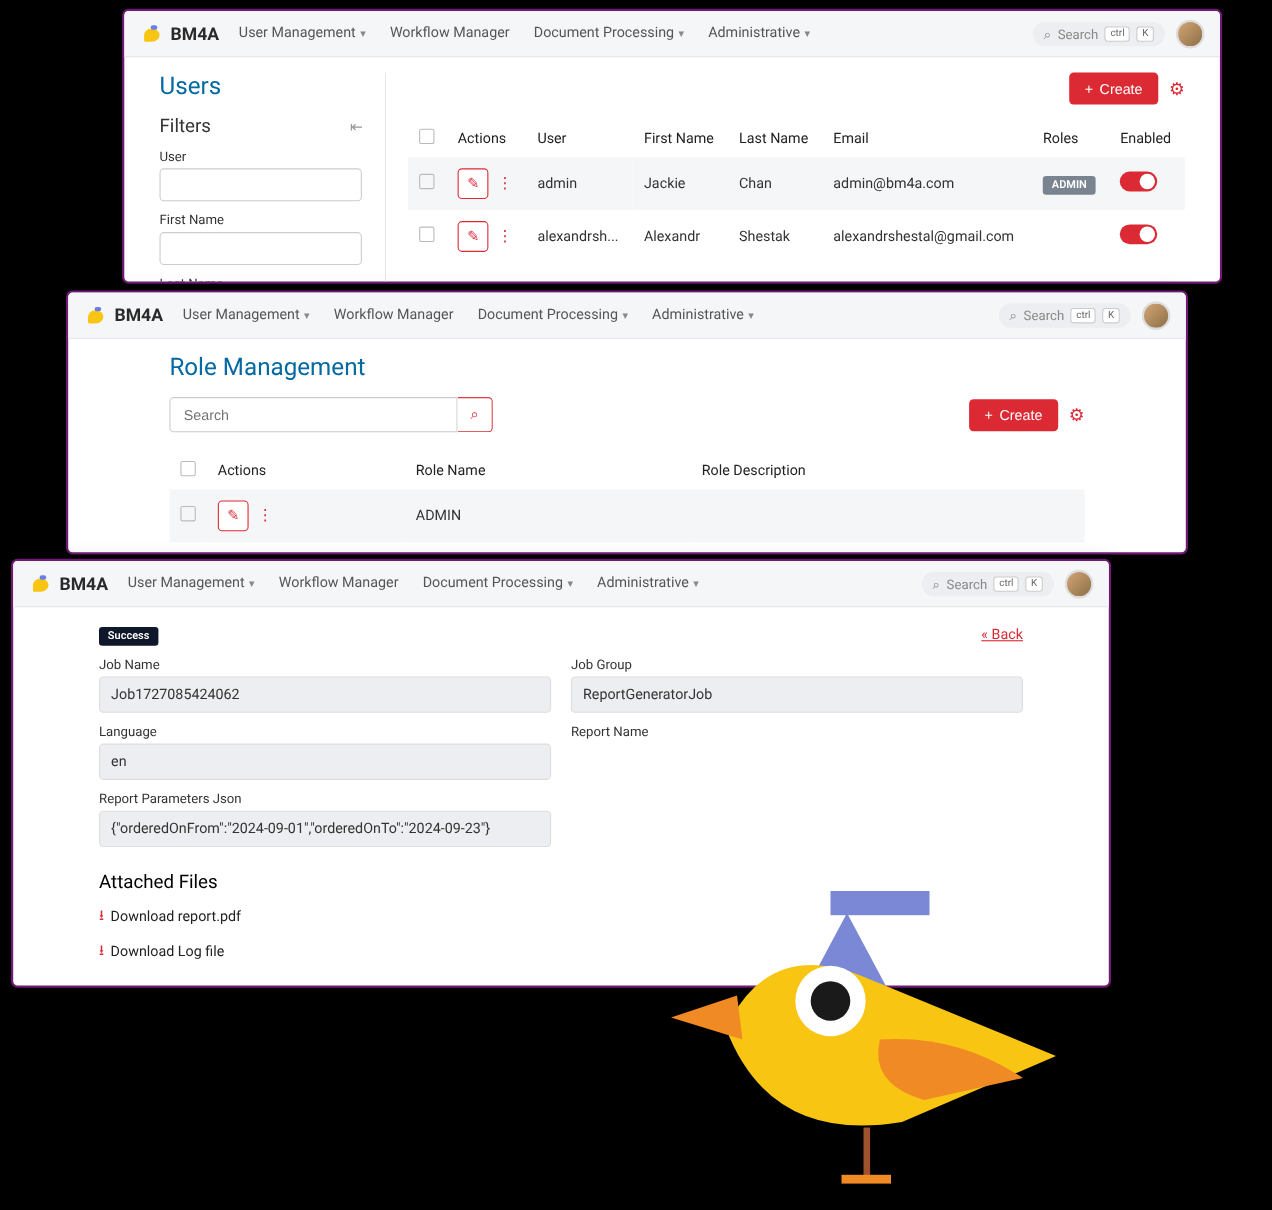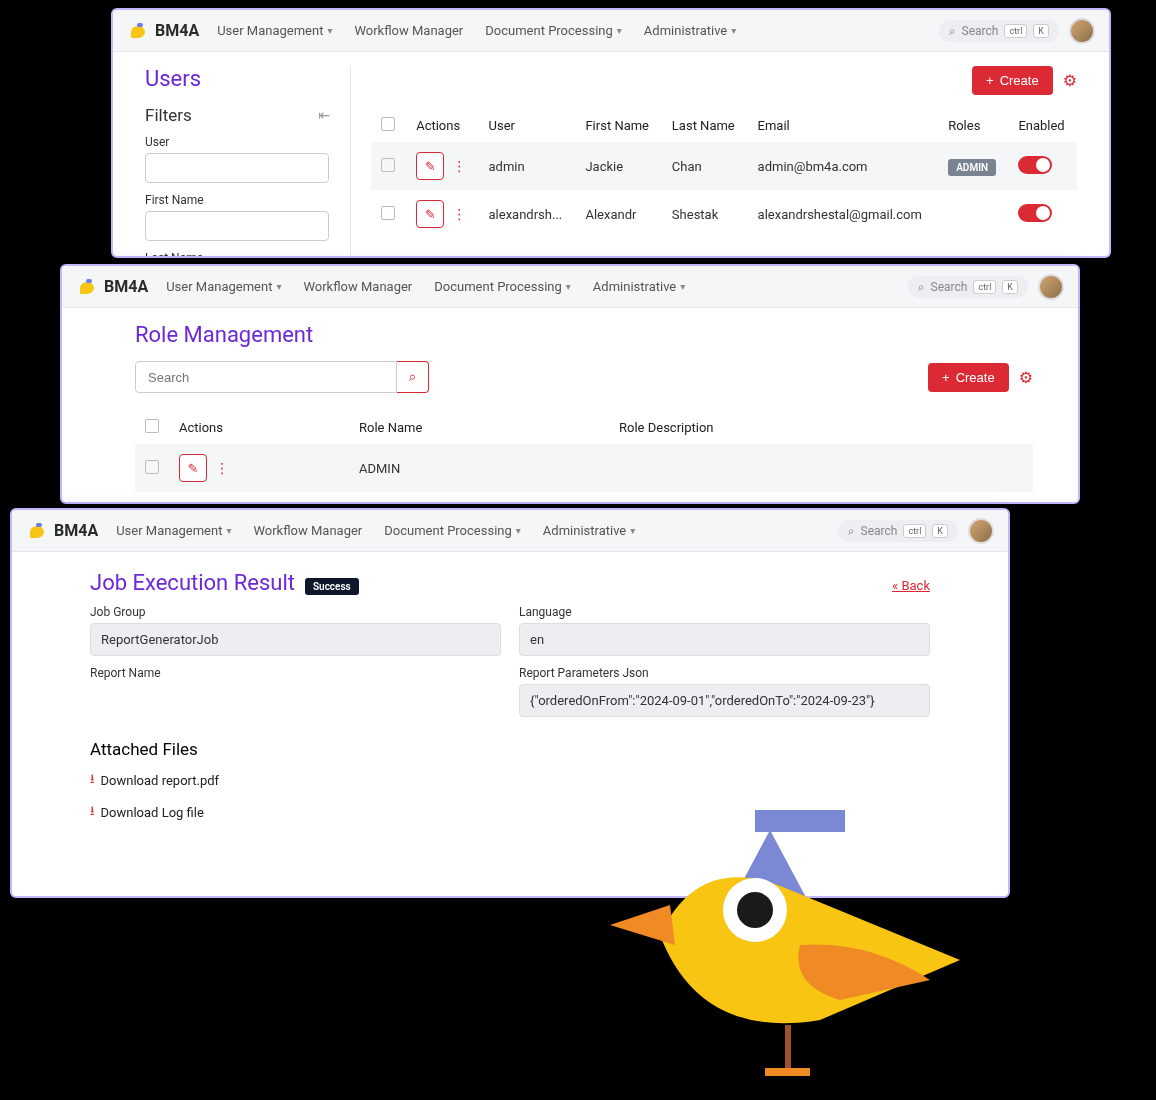--- a/index.html
+++ b/index.html
@@ -1,31 +1,31 @@
 <!DOCTYPE html>
 <html><head>
 <meta charset="utf-8">
 <style>
 * { box-sizing: border-box; margin: 0; padding: 0; }
 body { font-family: -apple-system, BlinkMacSystemFont, "Segoe UI", Roboto, sans-serif; background: #000; width: 1156px; height: 1100px; position: relative; overflow: hidden; }
-.window { position: absolute; background: #fff; border: 2px solid #c4b5fd; border-radius: 6px; overflow: hidden; box-shadow: 0 4px 20px rgba(0,0,0,0.2); }
+.window { position: absolute; background: #fff; border: 2px solid #701a75; border-radius: 6px; overflow: hidden; box-shadow: 0 4px 20px rgba(0,0,0,0.2); }
 .topbar { background: #f5f6f8; height: 42px; display: flex; align-items: center; padding: 0 14px; gap: 18px; border-bottom: 1px solid #e4e6ea; }
 .logo { display: flex; align-items: center; gap: 6px; font-weight: 700; font-size: 16px; color: #2a2a2a; }
 .logo-bird { width: 22px; height: 18px; position: relative; }
 .logo-bird::before { content:""; position:absolute; width:14px; height:12px; background:#f9c513; border-radius: 50% 50% 50% 10%; left:4px; top:4px; }
 .logo-bird::after { content:""; position:absolute; width:6px; height:4px; background:#6b7de8; left:10px; top:1px; border-radius:2px; }
 .nav { display: flex; gap: 22px; font-size: 13px; color: #555; }
 .nav-item { display: flex; align-items: center; gap: 4px; cursor: pointer; }
 .chevron { font-size: 10px; color: #888; }
 .topbar-right { margin-left: auto; display: flex; align-items: center; gap: 10px; }
 .search-box { display: flex; align-items: center; gap: 6px; background: #eceef1; border-radius: 16px; padding: 4px 10px; font-size: 12px; color: #888; }
 .kbd { background:#fff; border:1px solid #ccc; border-radius:3px; padding:1px 4px; font-size:9px; color:#666; }
 .avatar { width: 26px; height: 26px; border-radius: 50%; background: linear-gradient(135deg,#d4a574,#8b6f47); border: 2px solid #ddd; }
 .content { padding: 14px 32px; }
-.page-title { font-size: 22px; font-weight: 400; color: #6d28d9; margin-bottom: 14px; }
+.page-title { font-size: 22px; font-weight: 400; color: #0369a1; margin-bottom: 14px; }
 .filters-header { display: flex; justify-content: space-between; align-items: center; margin-bottom: 10px; font-size: 17px; color: #333; }
 .collapse-icon { color: #999; font-size: 14px; }
 .filter-label { font-size: 12px; color: #333; margin-bottom: 4px; margin-top: 10px; }
 .filter-input { width: 184px; height: 30px; border: 1px solid #ccc; border-radius: 4px; padding: 0 8px; font-size: 13px; }
 .users-layout { display: flex; gap: 0; }
 .filters-col { width: 206px; border-right: 1px solid #e4e6ea; padding-right: 20px; }
 .table-col { flex: 1; padding-left: 20px; }
 .toolbar { display: flex; justify-content: flex-end; gap: 10px; margin-bottom: 14px; align-items: center; }
 .btn-create { background: #dc2a35; color: #fff; border: none; border-radius: 4px; padding: 7px 14px; font-size: 13px; display: flex; align-items: center; gap: 6px; cursor: pointer; }
 .gear { color: #dc2a35; }
@@ -181,21 +181,21 @@
     <div class="topbar-right">
       <div class="search-box">
         <span>⌕</span>
         <span>Search</span>
         <span class="kbd">ctrl</span>
         <span class="kbd">K</span>
       </div>
       <div class="avatar"></div>
     </div>
   </div>
-  <div class="content" style="padding:14px 45px;margin-left:28px;">
+  <div class="content" style="padding:14px 92px;">
     <div class="page-title">Role Management</div>
     <div style="display:flex; align-items:center;">
       <div class="search-row">
         <input class="search-input" placeholder="Search" style="">
         <button class="search-btn">⌕</button>
       </div>
       <div class="toolbar" style="margin-left:auto; margin-bottom:18px;">
         <button class="btn-create">
             <span>+</span>
             <span>Create</span>
@@ -258,25 +258,28 @@
         <span>⌕</span>
         <span>Search</span>
         <span class="kbd">ctrl</span>
         <span class="kbd">K</span>
       </div>
       <div class="avatar"></div>
     </div>
   </div>
   <div class="content" style="padding:18px 78px;">
     <div class="section-head">
-      <span class="page-title" style="margin-bottom:0;">Job Execution Result</span>
       <span class="success-badge">Success</span>
       <a class="back-link">« Back</a>
     </div>
     <div class="form-grid">
+      <div class="form-field">
+        <label>Job Name</label>
+        <div class="ro">Job1727085424062</div>
+      </div>
       <div class="form-field">
         <label>Job Group</label>
         <div class="ro">ReportGeneratorJob</div>
       </div>
       <div class="form-field">
         <label>Language</label>
         <div class="ro">en</div>
       </div>
       <div class="form-field">
         <label>Report Name</label>

